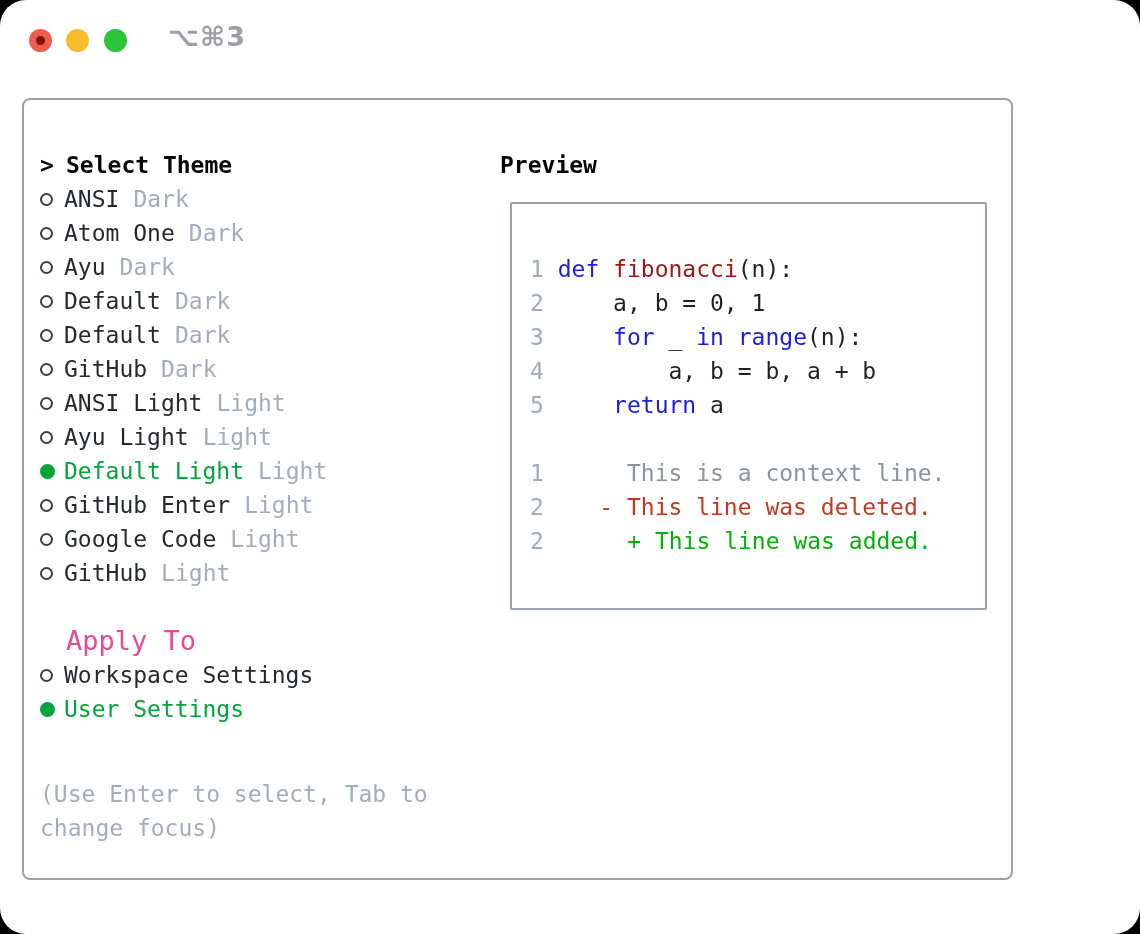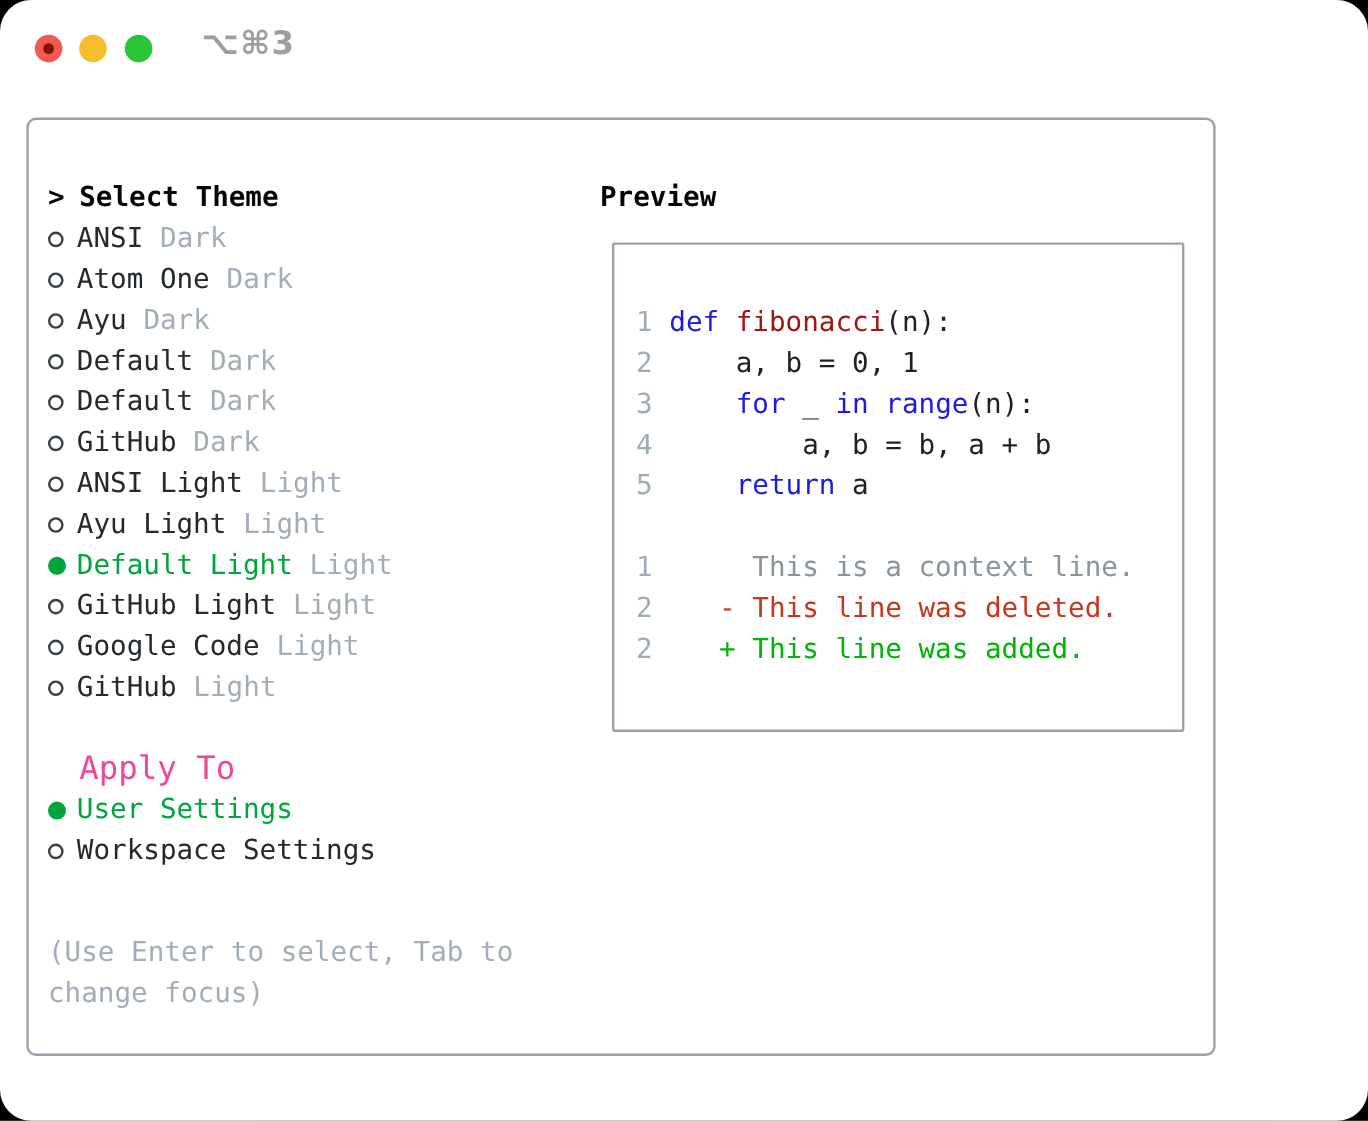--- a/index.html
+++ b/index.html
@@ -63,21 +63,21 @@
     background:#fff;overflow:hidden;
   }
   .code{position:absolute;left:18px;top:48px;white-space:pre;}
   .code-line{height:34px;line-height:34px;font-size:23px;}
   .tk-ln{color:var(--linenum);}
   .tk-p{color:#1d2126;}
   .tk-k{color:var(--kw);}
   .tk-f{color:var(--fn);}
   .tk-ctx{color:var(--ctx);text-align:right;}
   .tk-del{color:var(--del);}
-  .tk-add{color:var(--add);}
+  .tk-add{color:var(--add);margin-left:28px;}
 </style>
 </head>
 <body style="--border: #99a2ac; --text: #24292f; --muted: #a3adb9; --muted-dark: #9b9fa5; --linenum: #9fabbb; --ctx: #8a949d; --sel-green: #00a53c; --add: #00b307; --del: #c6371d; --kw: #1c1ce0; --fn: #a31515; --tl-red: #f05b51; --tl-red-dot: #7e140c; --tl-yellow: #f8bd2d; --tl-green: #2bc53a;">
 
 <div class="window">
 
   <div class="titlebar">
     <span class="light light-close"></span>
     <span class="light light-min"></span>
     <span class="light light-zoom"></span>
@@ -133,47 +133,47 @@
             <span class="name">Ayu Light</span>
             <span class="tag">Light</span>
           </div>
           <div class="row selected">
             <span class="marker"></span>
             <span class="name">Default Light</span>
             <span class="tag">Light</span>
           </div>
           <div class="row">
             <span class="marker"></span>
-            <span class="name">GitHub Light</span>
+            <span class="name">GitHub Enter</span>
             <span class="tag">Light</span>
           </div>
           <div class="row">
             <span class="marker"></span>
             <span class="name">Google Code</span>
             <span class="tag">Light</span>
           </div>
           <div class="row">
             <span class="marker"></span>
             <span class="name">GitHub</span>
             <span class="tag">Light</span>
           </div>
         </div>
 
       <div class="spacer"></div>
 
       <div class="apply-title">Apply To</div>
 
       <div id="apply-list">
+          <div class="row">
+            <span class="marker"></span>
+            <span class="name">Workspace Settings</span>
+          </div>
           <div class="row selected">
             <span class="marker"></span>
             <span class="name">User Settings</span>
-          </div>
-          <div class="row">
-            <span class="marker"></span>
-            <span class="name">Workspace Settings</span>
           </div>
         </div>
 
       <div class="hint">(Use Enter to select, Tab to change focus)</div>
     </div>
 
     <div class="preview-title">Preview</div>
 
     <div class="preview-box">
       <div class="code" id="code"><div class="code-line"><span class="tk-ln">1</span><span class="tk-p"> </span><span class="tk-k">def</span><span class="tk-p"> </span><span class="tk-f">fibonacci</span><span class="tk-p">(n):</span></div><div class="code-line"><span class="tk-ln">2</span><span class="tk-p">     a, b = 0, 1</span></div><div class="code-line"><span class="tk-ln">3</span><span class="tk-p">     </span><span class="tk-k">for</span><span class="tk-p"> _ </span><span class="tk-k">in</span><span class="tk-p"> </span><span class="tk-k">range</span><span class="tk-p">(n):</span></div><div class="code-line"><span class="tk-ln">4</span><span class="tk-p">         a, b = b, a + b</span></div><div class="code-line"><span class="tk-ln">5</span><span class="tk-p">     </span><span class="tk-k">return</span><span class="tk-p"> a</span></div><div class="code-line"></div><div class="code-line"><span class="tk-ln">1</span><span class="tk-ctx">      This is a context line.</span></div><div class="code-line"><span class="tk-ln">2</span><span class="tk-p">    </span><span class="tk-del">- This line was deleted.</span></div><div class="code-line"><span class="tk-ln">2</span><span class="tk-p">    </span><span class="tk-add">+ This line was added.</span></div></div>

